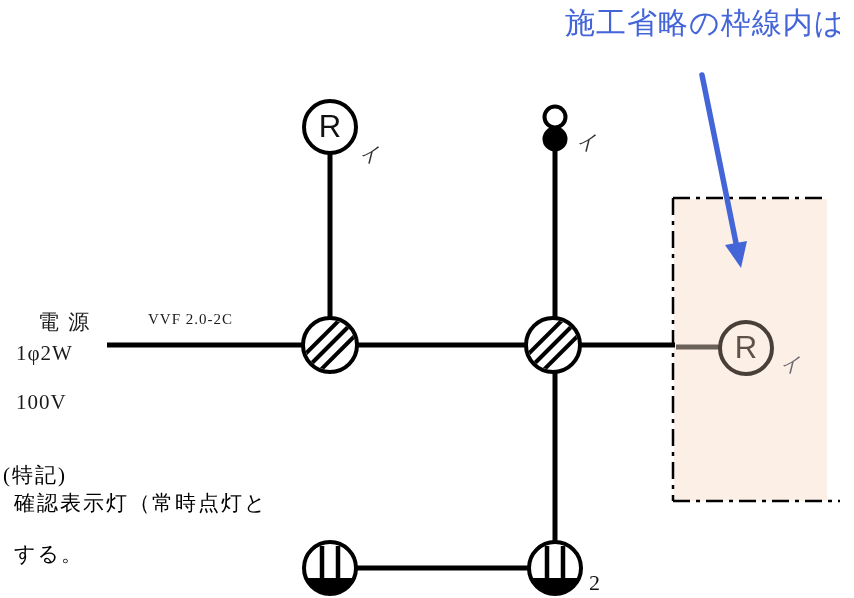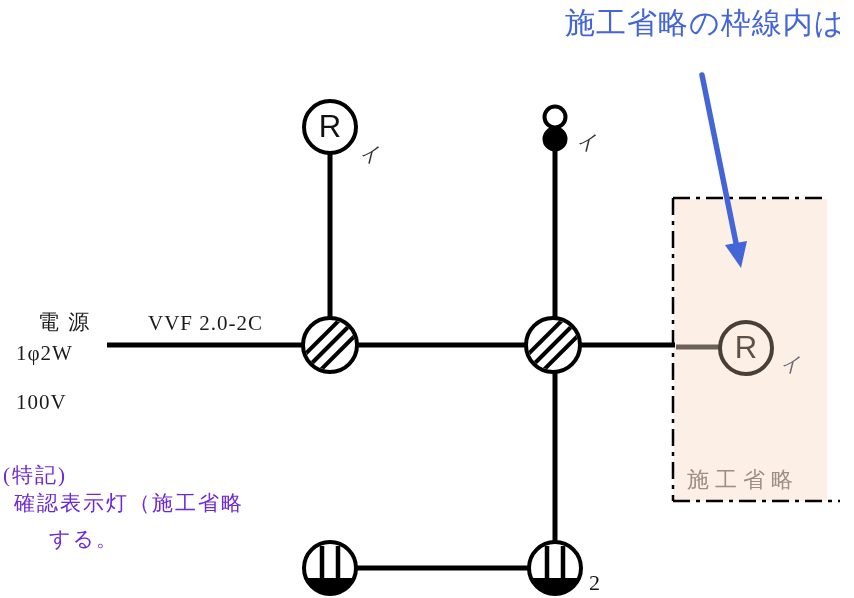--- a/index.html
+++ b/index.html
@@ -9,26 +9,26 @@
   }
   .stage svg{position:absolute;left:0;top:0;}
   .txt{position:absolute;white-space:pre;color:#111;}
   .note-line{font-family:"Liberation Sans",sans-serif;font-size:30px;color:#4365d8;letter-spacing:1px;}
   .note1{left:565px;top:3px;}
   .note2{left:565px;top:41px;}
   .src{font-size:21px;letter-spacing:2px;color:#1a1a1a;}
   .src1{left:38px;top:308px;}
   .src2{left:16px;top:341px;letter-spacing:1px;}
   .src3{left:16px;top:354px;letter-spacing:1px;margin-top:36px;}
-  .vvf{left:148px;top:311px;font-size:21px;letter-spacing:1px;color:#1a1a1a;}
-  .tokki{font-size:21px;letter-spacing:2px;color:#6d28d9;}
+  .vvf{left:148px;top:311px;font-size:15px;letter-spacing:1px;color:#1a1a1a;}
+  .tokki{font-size:21px;letter-spacing:2px;color:#000000;}
   .tokki1{left:3px;top:461px;}
   .tokki2{left:14px;top:489px;}
   .tokki3{left:14px;top:517px;}
-  .tokki4{left:14px;top:525px;margin-left:35px;}
+  .tokki4{left:14px;top:540px;}
   .dev-letter{font-family:"Liberation Sans",sans-serif;font-size:31px;width:40px;text-align:center;color:#111;}
   .r-top{left:310px;top:109px;}
   .r-omit{left:726px;top:330px;color:#5d5249;}
   .sub{font-size:20px;font-style:italic;color:#333;}
   .sub-top{left:359px;top:141px;}
   .sub-switch{left:576px;top:129px;}
   .sub-omit{left:780px;top:351px;color:#6d6a74;}
   .outlet-count{left:589px;top:570px;font-size:22px;}
   .omit-caption{left:687px;top:465px;font-size:22px;letter-spacing:6px;color:#9c8d85;}
 </style>
@@ -114,25 +114,24 @@
 
   <div class="txt note-line note1">施工省略の枠線内は</div>
 
   <div class="txt src src1">電 源</div>
   <div class="txt src src2">1φ2W</div>
   <div class="txt src src3">100V</div>
 
   <div class="txt vvf">VVF 2.0-2C</div>
 
   <div class="txt tokki tokki1">(特記)</div>
-  <div class="txt tokki tokki2">確認表示灯（施工省略</div>
+  <div class="txt tokki tokki2">確認表示灯（常時点灯と</div>
   <div class="txt tokki tokki4">する。</div>
 
   <div class="txt dev-letter r-top">R</div>
   <div class="txt sub sub-top">イ</div>
   <div class="txt sub sub-switch">イ</div>
   <div class="txt outlet-count">2</div>
 
   <div class="txt dev-letter r-omit">R</div>
   <div class="txt sub sub-omit">イ</div>
-  <div class="txt omit-caption">施工省略</div>
 
 </div>
 
 </body></html>

